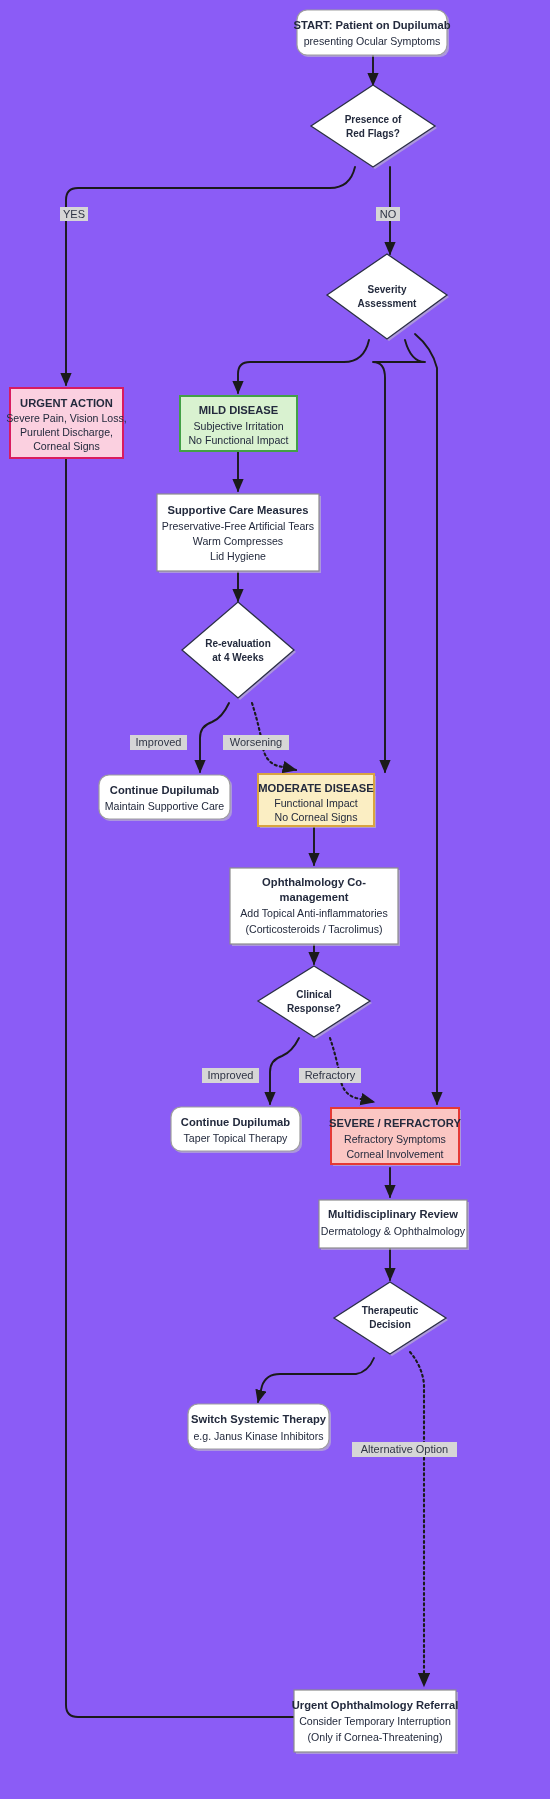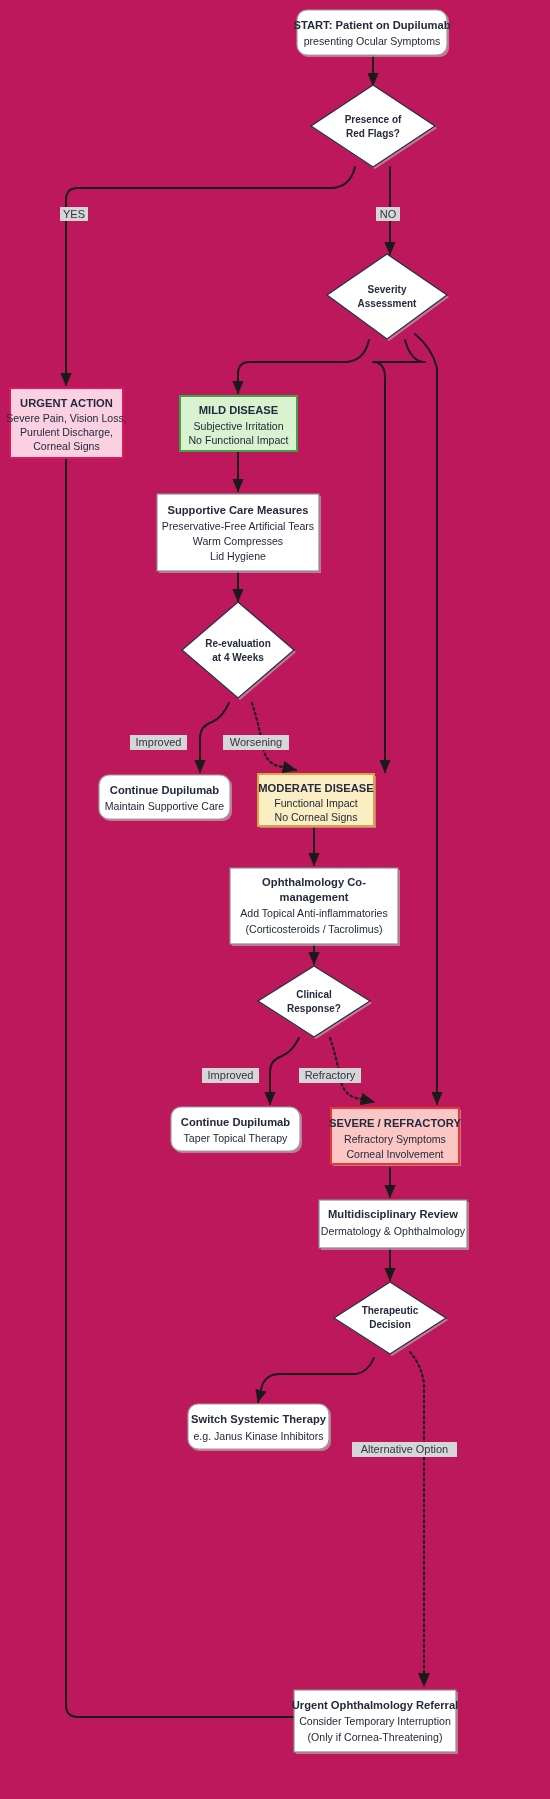--- a/index.html
+++ b/index.html
@@ -1,17 +1,17 @@
 <!DOCTYPE html>
 <html><head>
 <meta charset="utf-8">
 <style>
   html,body{margin:0;padding:0;background:#ffffff;}
   body{font-family:"Liberation Sans","DejaVu Sans",sans-serif;}
-  #chart-root{position:relative;width:550px;height:1799px;overflow:hidden;background:#be185d;}
+  #chart-root{position:relative;width:550px;height:1799px;overflow:hidden;background:#8b5cf6;}
   svg{position:absolute;top:0;left:0;width:550px;height:1799px;}
   .node-rect{fill:#ffffff;stroke:#9e9e9e;stroke-width:1.2;}
   .node-rect.rounded{rx:10;ry:10;}
   .node-rect.pink{fill:#fbd0e0;stroke:#d81b60;stroke-width:2;}
   .node-rect.green{fill:#d9f2d0;stroke:#43a047;stroke-width:2;}
   .node-rect.amber{fill:#fbeec3;stroke:#d9a441;stroke-width:2;}
   .node-rect.red{fill:#fbc6c3;stroke:#e53935;stroke-width:2;}
   .node-rect.plainbox{fill:#ffffff;stroke:#8d8d8d;stroke-width:1.2;}
   .diamond{fill:#ffffff;stroke:#2b2f46;stroke-width:1.3;}
   .edge{fill:none;stroke:#1a1a1a;stroke-width:1.9;stroke-linecap:round;stroke-linejoin:round;}

